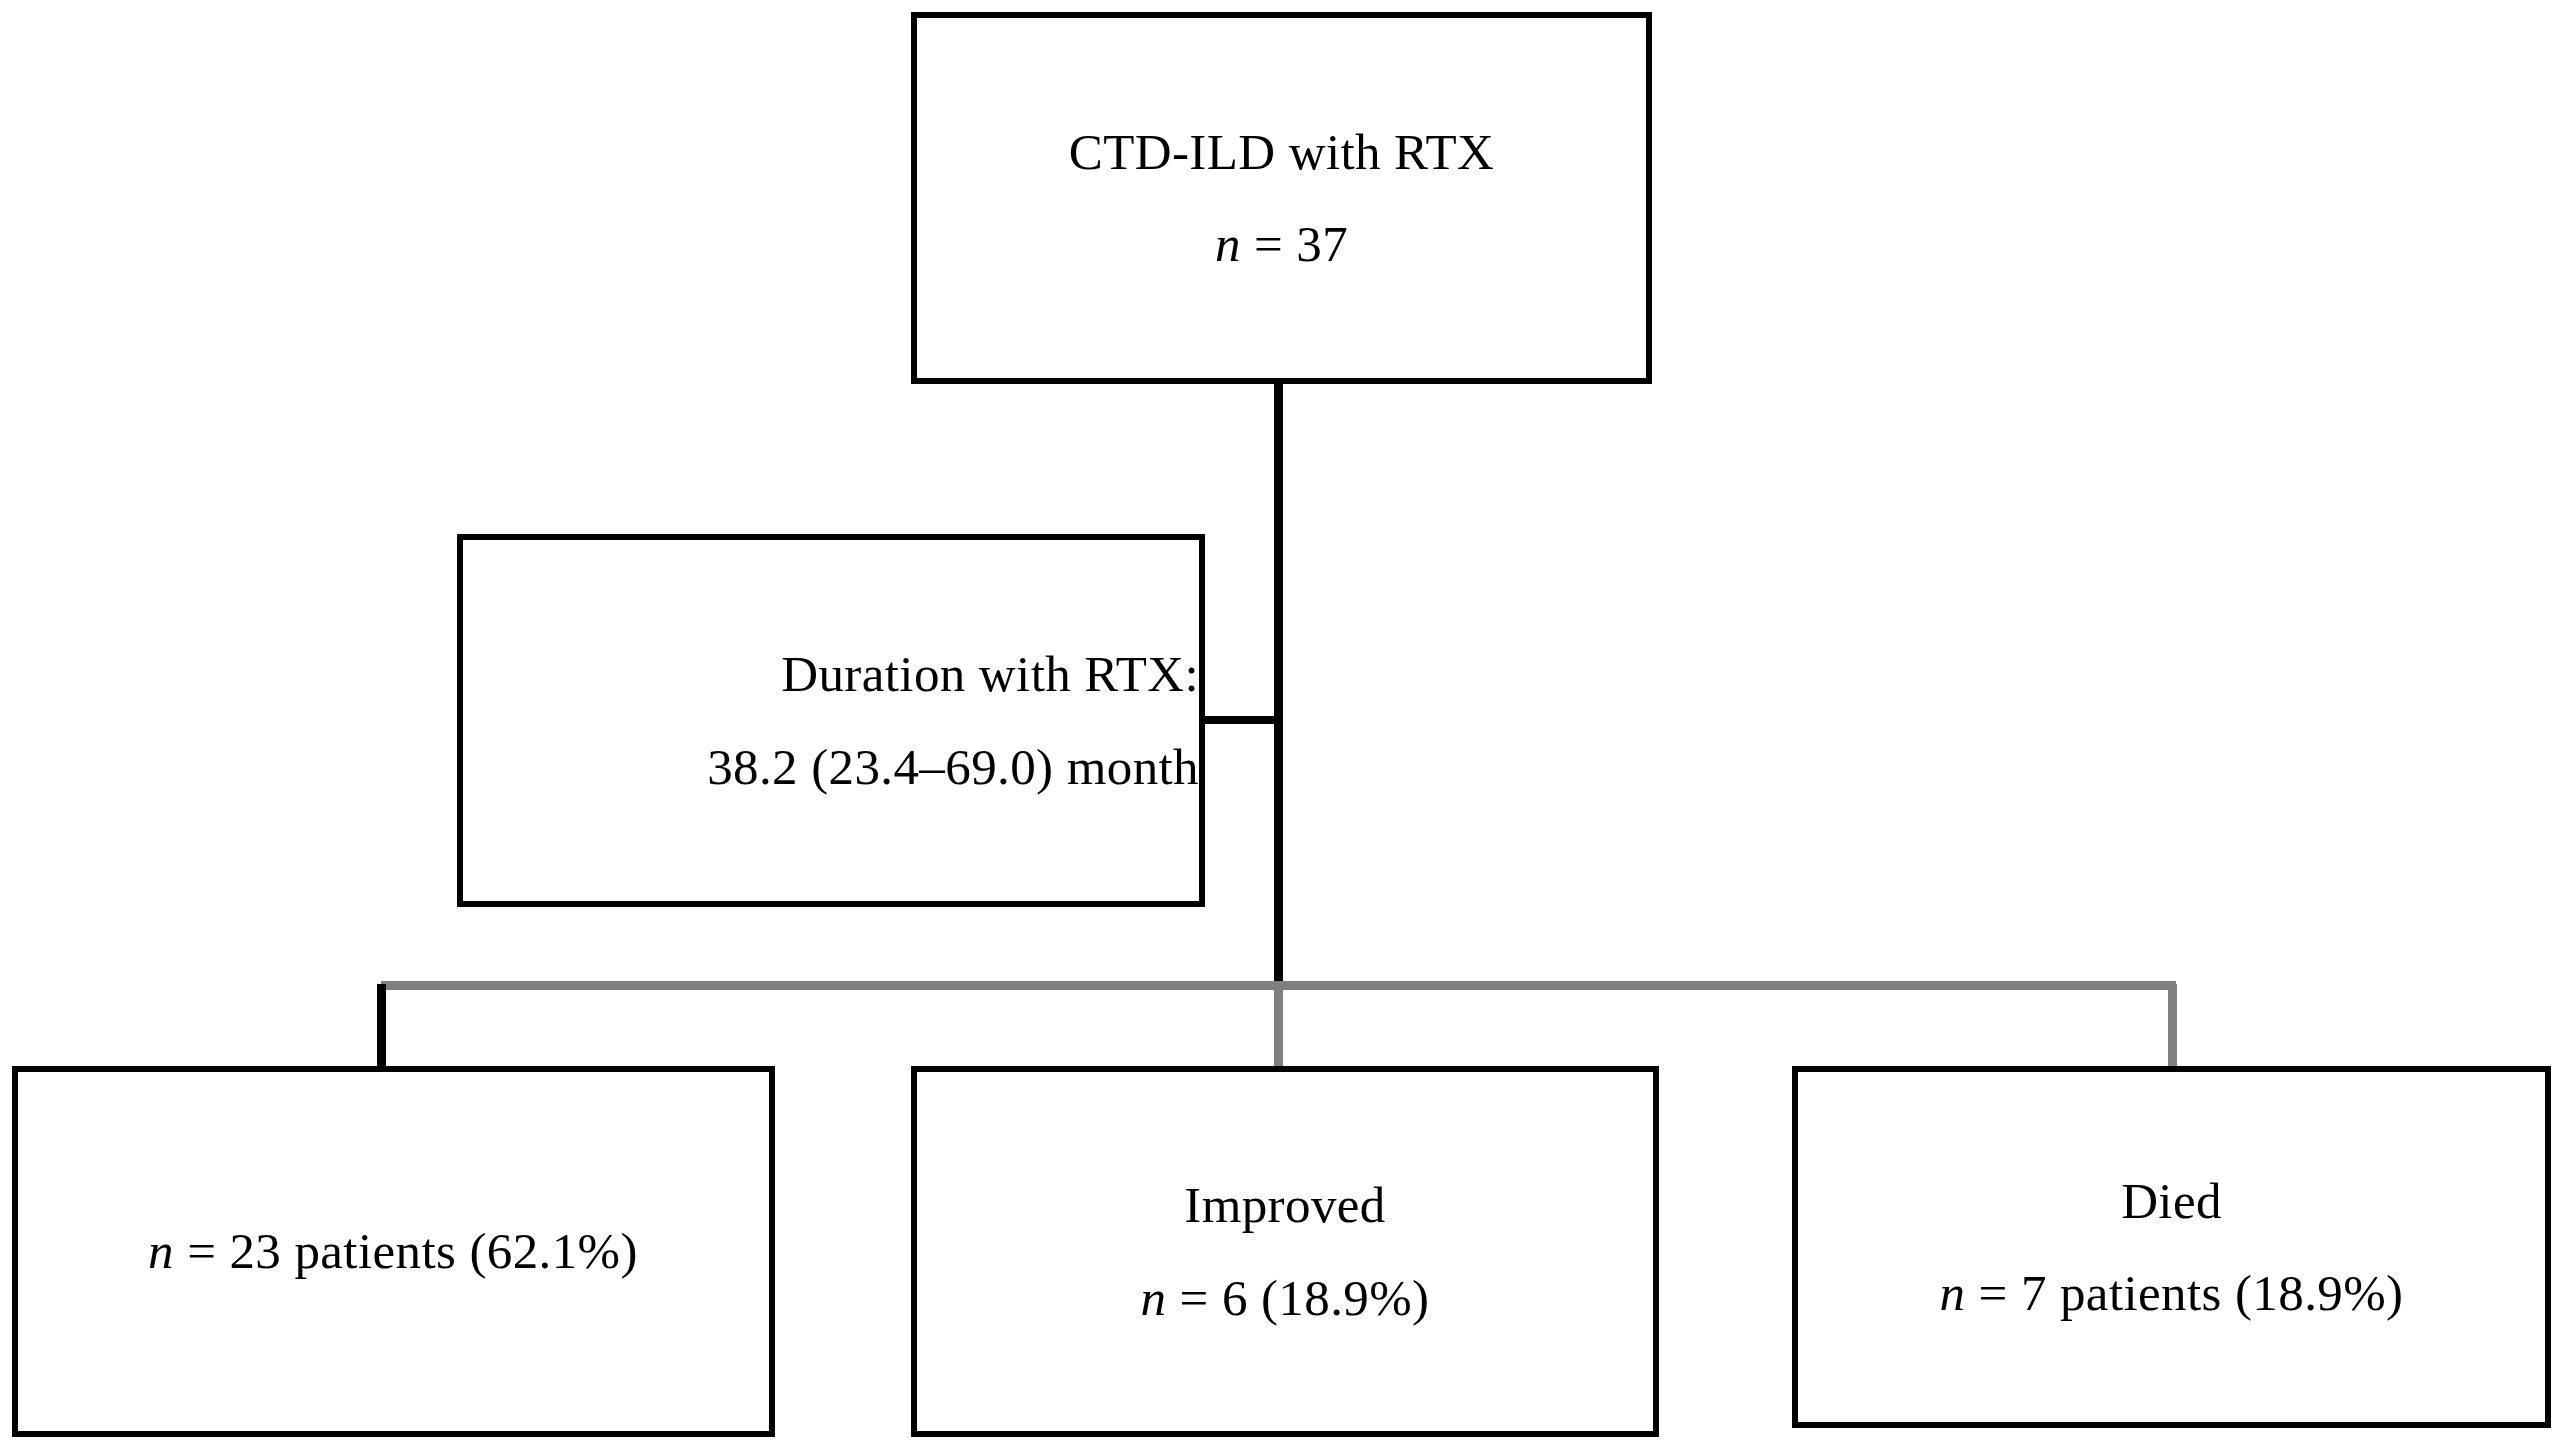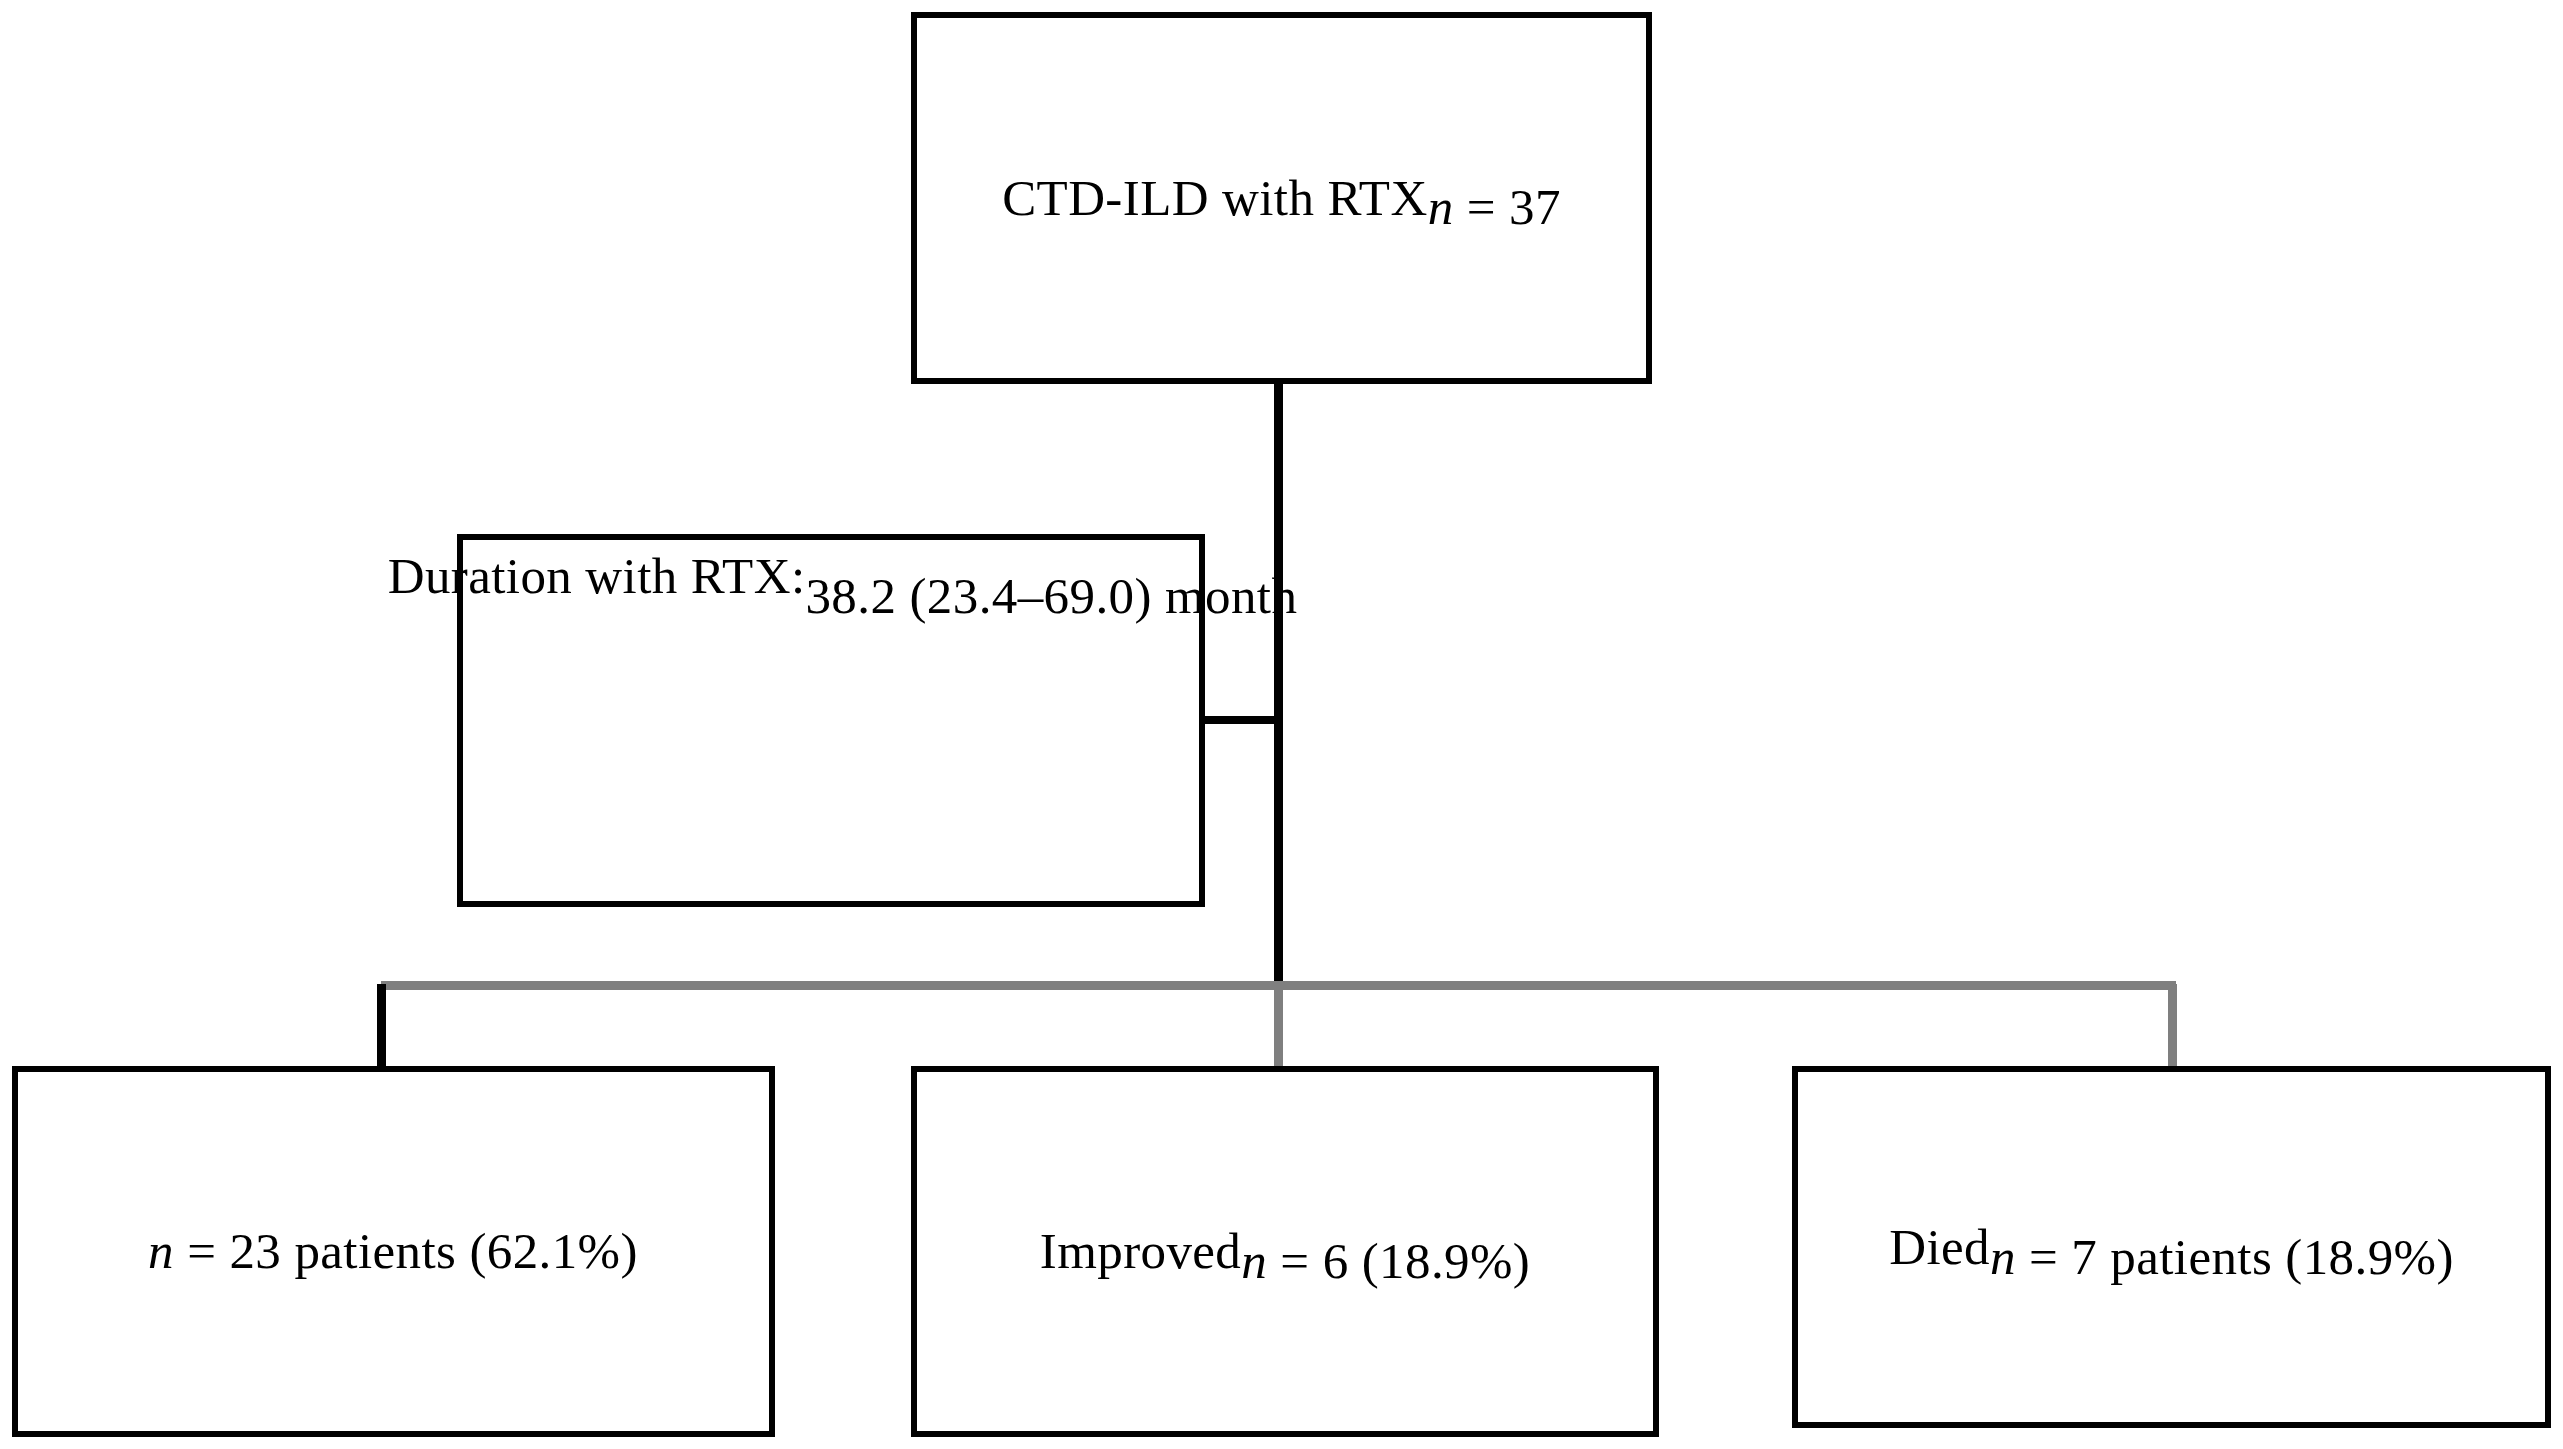--- a/index.html
+++ b/index.html
@@ -19,21 +19,21 @@
     overflow: hidden;
   }
 
   
   .node {
     position: absolute;
     box-sizing: border-box;
     border: 6.2px solid #000000;
     background: #ffffff;
     display: flex;
-    flex-direction: row;
+    flex-direction: column;
     align-items: center;
     justify-content: center;
     text-align: center;
     line-height: 1.42;
   }
   .node .line {
     display: block;
     white-space: nowrap;
     font-size: 51px;
     letter-spacing: 0.4px;
@@ -53,21 +53,21 @@
     height: 372px;
   }
   #node-root .line-1 { margin-top: 1.8px; }
 
   
   #node-duration {
     left: 457px;
     top: 534px;
     width: 748px;
     height: 373px;
-    align-items: flex-start;
+    align-items: flex-end;
     padding-left: 23px;
   }
   #node-duration .line {
     text-align: left;
   }
 
   
   #node-improved {
     left: 11.5px;
     top: 1066px;

